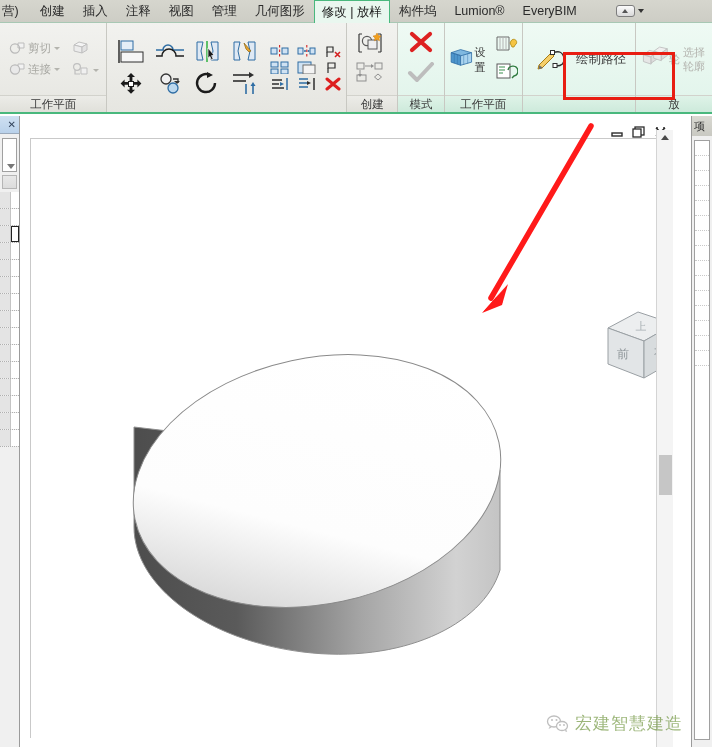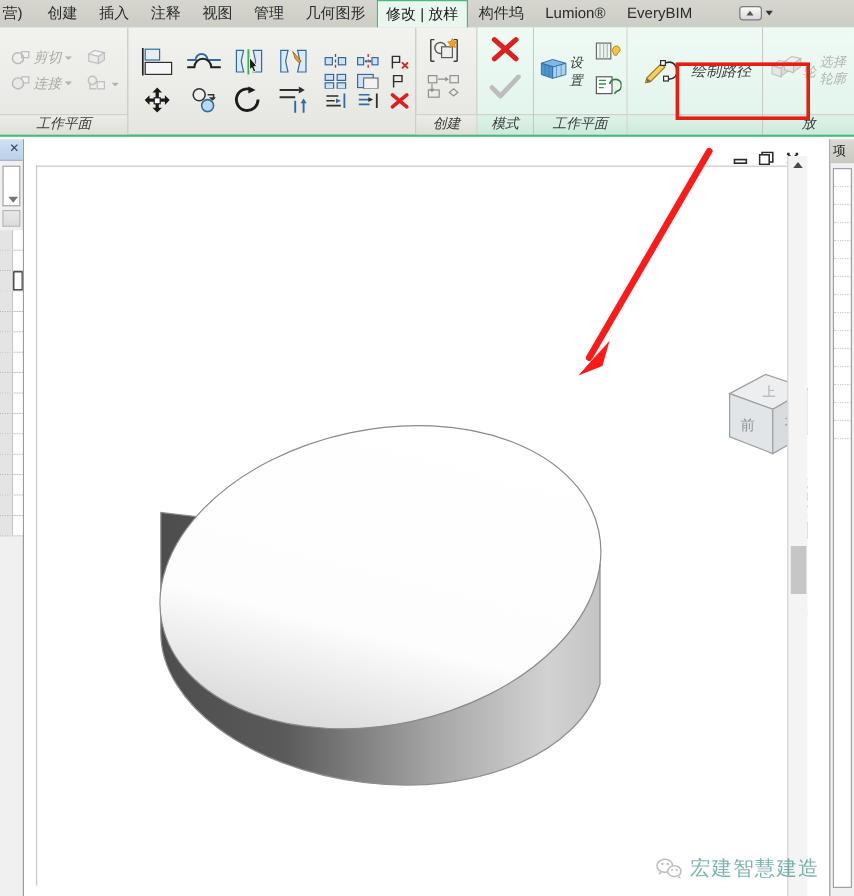--- a/index.html
+++ b/index.html
@@ -43,21 +43,20 @@
   }
   .dd-box .tri { width:0;height:0;border-left:3.5px solid transparent;border-right:3.5px solid transparent;border-bottom:4px solid #555; }
   .dd-caret { width:0;height:0;border-left:3.5px solid transparent;border-right:3.5px solid transparent;border-top:4px solid #333; }
 
   
   .ribbon {
     position: absolute; left: 0; top: 23px; width: 712px; height: 91px;
     background: linear-gradient(#f2f2ef, #e6e6e1);
     display: flex; align-items: stretch;
     border-bottom: 2px solid #49b87d;
-    font-style: italic;
   }
   .panel {
     position: relative; display: flex; flex-direction: column;
     border-right: 1px solid #c8c8c2;
     background: transparent;
   }
   .panel-body { flex: 1; display: flex; align-items: center; padding: 2px 4px; }
   .panel-label {
     height: 17px; line-height: 17px; text-align: center; font-size: 11.5px;
     color: #3a3a3a; background: linear-gradient(#ececE8,#e0e0da);
@@ -156,21 +155,21 @@
   .nav-div { width: 26px; height:1px; background:#d8d8d8; margin: 2px 0; }
 
   
   .arrow-svg { position: absolute; left: 0; top: 0; width: 652px; height: 631px; pointer-events:none; }
 
   
   .watermark {
     position: absolute; left: 546px; top: 712px; display: flex; align-items: center; gap: 5px;
     opacity: 0.55;
   }
-  .wm-text { font-size: 17px; color: #0f766e; letter-spacing: 1px; }
+  .wm-text { font-size: 17px; color: #4d7c0f; letter-spacing: 1px; }
 </style>
 </head>
 <body>
 
 <div id="app">
 
   <div class="tabbar">
     <div class="tab first">
         <span>营)</span>
       </div>

